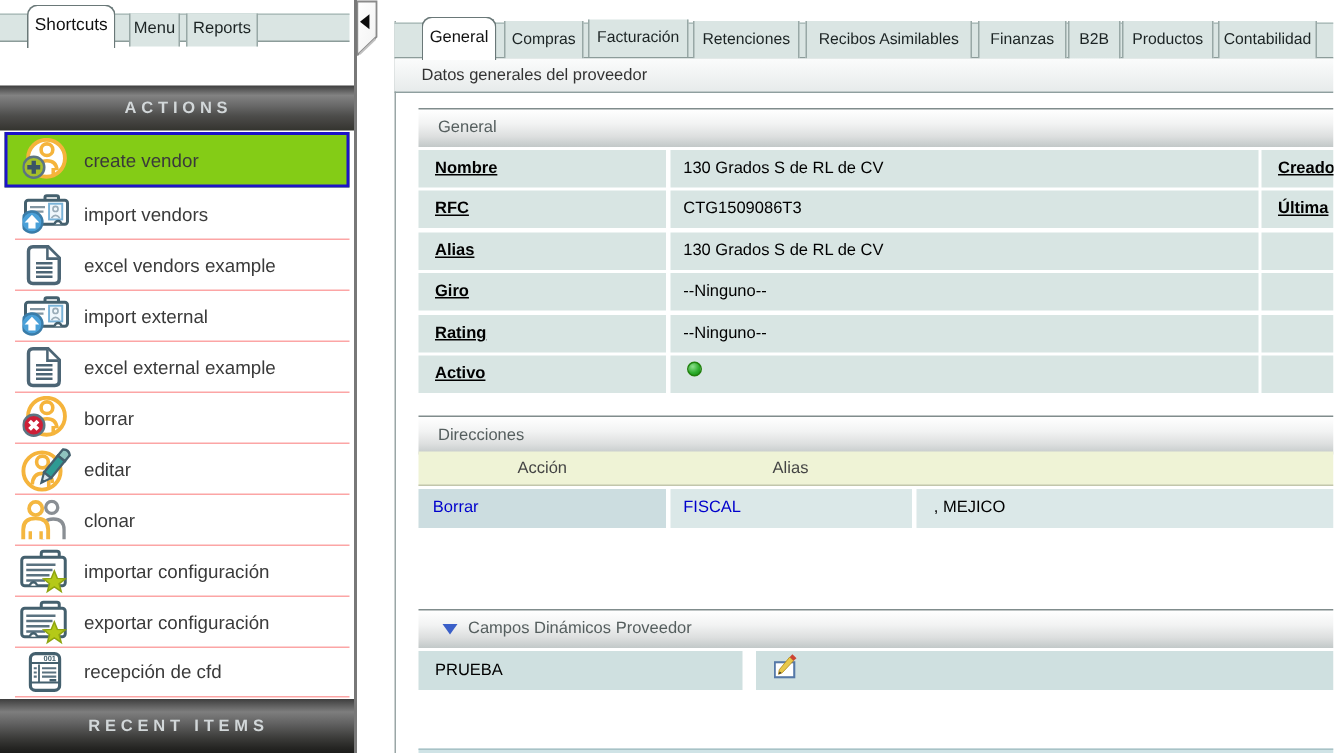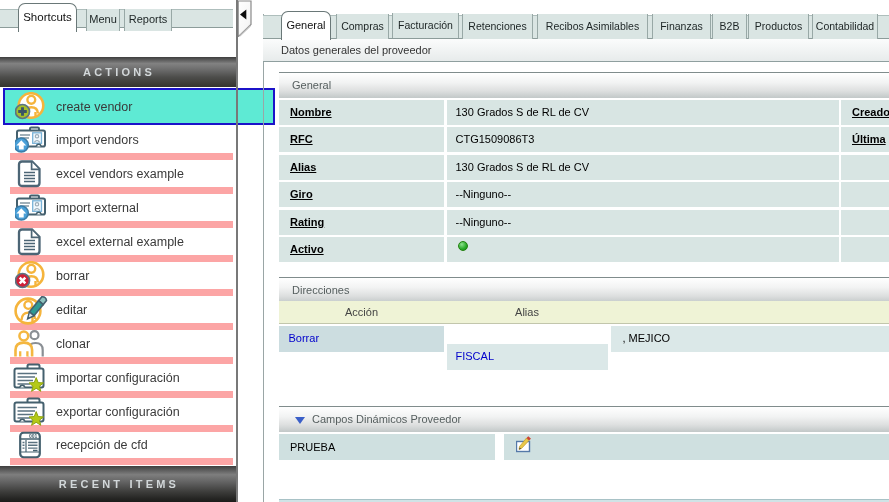--- a/index.html
+++ b/index.html
@@ -14,21 +14,21 @@
   font-size:11px; color:#1c2424; text-align:center; }
 .atab { position:absolute; background:#fff; border:1px solid #6a7878; border-bottom:none;
   border-radius:7px 7px 0 0; text-align:center; font-size:11px; color:#111; z-index:5; }
 
 
 .darkbar { position:absolute; left:0; width:238px; height:26px;
   background:linear-gradient(180deg,#3e3e3e 0%,#828282 22%,#6c6c6c 42%,#4c4c4a 68%,#403f3c 85%,#34342f 100%);
   color:#d2d7d9; font-size:11px; font-weight:bold; letter-spacing:3.2px; text-align:center; }
 
 
-.sitem { position:absolute; left:10px; width:223px; height:34px; border-bottom:7px solid #fca5a5; }
+.sitem { position:absolute; left:10px; width:223px; height:34px; border-bottom:1px solid #fca5a5; }
 .sitem .txt { position:absolute; left:46px; top:50%; transform:translateY(-50%); font-size:12.5px; color:#3a3a3a; }
 .sitem svg { position:absolute; left:3px; top:50%; transform:translateY(-50%); }
 
 
 .band { position:absolute; left:279px; width:610px; height:26px;
   border-top:1px solid #808c8c;
   background:linear-gradient(180deg,#ffffff 0%,#f2f3f3 38%,#dddfdf 72%,#c2c8c8 100%);
   font-size:11px; color:#555e5e; line-height:25px; padding-left:13px; }
 
 
@@ -42,21 +42,21 @@
 <body>
 <div id="page">
 
   <div class="abs tabbar" style="left:0; top:9px; width:233px; height:19px;"></div>
   <div class="itab" style="left:86px; top:9px; width:34px; height:22px; line-height:21px;">Menu</div>
   <div class="itab" style="left:124px; top:9px; width:48px; height:22px; line-height:21px;">Reports</div>
   <div class="atab" style="left:18px; top:3px; width:59px; height:29px; line-height:26px; font-size:11.5px;">Shortcuts</div>
 
   <div class="darkbar" style="top:56.5px; height:30.5px; line-height:30.5px;">ACTIONS</div>
 
-  <div class="abs" style="left:3px; top:88px; width:272px; height:37px; border:2.7px solid #1c13c9; background:#5eead4;">
+  <div class="abs" style="left:3px; top:88px; width:230px; height:37px; border:2.7px solid #1c13c9; background:#84cc16;">
     <svg width="32" height="30" viewBox="0 0 32 30" style="position:absolute; left:10px; top:2.3px;">
       <circle cx="16" cy="13.5" r="12.3" fill="#fff" stroke="#f5b43c" stroke-width="2.6"></circle>
       <circle cx="16.3" cy="7.8" r="3.9" fill="#fff" stroke="#f5b43c" stroke-width="2.4"></circle>
       <path d="M9.5 22.5 Q10 15.2 16.3 15.2 Q22.5 15.2 23 21.5" fill="none" stroke="#f5b43c" stroke-width="2.4"></path>
       <path d="M20.5 20 L20.5 25.5" stroke="#f5b43c" stroke-width="2.4" fill="none"></path>
       <circle cx="7.5" cy="19.5" r="7" fill="#a6bf2a" stroke="#5c7482" stroke-width="1.7"></circle>
       <path d="M3.2 19.5 H11.8 M7.5 15.2 V23.8" stroke="#3b5366" stroke-width="2.9" fill="none"></path>
     </svg>
     <div style="position:absolute; left:51px; top:50%; transform:translateY(-50%); font-size:12.5px; color:#3a3a3a;">create vendor</div>
   </div>
@@ -237,21 +237,21 @@
       background:radial-gradient(circle at 35% 30%, #8ee08e, #2fae2f 55%, #0f870f); border:1px solid #20810d;"></span>
   </div>
   <div class="cell gen" style="left:841px; top:237px; width:48px;"></div>
 
   <div class="band" style="top:276.5px;">Direcciones</div>
   <div class="abs" style="left:279px; top:301px; width:610px; height:22.5px; background:#eff3d6; border-bottom:1px solid #c2c6ac;"></div>
   <div class="abs" style="left:279px; top:301px; width:165px; text-align:center; font-size:11px; color:#444; line-height:22px;">Acción</div>
   <div class="abs" style="left:446.5px; top:301px; width:161px; text-align:center; font-size:11px; color:#444; line-height:22px;">Alias</div>
 
   <div class="cell" style="left:279px; top:326px; width:164.5px; height:25.5px; background:#ccdde0; padding-left:9.5px; line-height:25.5px;"><a class="lnk" href="#">Borrar</a></div>
-  <div class="cell" style="left:446.5px; top:344px; width:161px; height:25.5px; background:#dbe8e8; padding-left:9px; line-height:25.5px;"><a class="lnk" href="#">FISCAL</a></div>
+  <div class="cell" style="left:446.5px; top:326px; width:161px; height:25.5px; background:#dbe8e8; padding-left:9px; line-height:25.5px;"><a class="lnk" href="#">FISCAL</a></div>
   <div class="cell" style="left:611px; top:326px; width:278px; height:25.5px; background:#dbe8e8; padding-left:11.5px; line-height:25.5px;">, MEJICO</div>
 
   <div class="band" style="top:406px;">
     <span style="display:inline-block; width:0; height:0; border-left:5px solid transparent; border-right:5px solid transparent;
       border-top:7px solid #3a5fc8; margin-right:7px; vertical-align:-1px; margin-left:3px;"></span>Campos Dinámicos Proveedor</div>
   <div class="cell" style="left:279px; top:434px; width:216px; height:26px; background:#cfe0e0; padding-left:11px; line-height:26px;">PRUEBA</div>
   <div class="cell" style="left:503.5px; top:434px; width:385.5px; height:26px; background:#cfe0e0;">
     <svg width="16" height="17" viewBox="0 0 16 17" style="position:absolute; left:12px; top:1.5px;">
       <rect x="0.5" y="5.5" width="13" height="10" fill="#fff" stroke="#5579a8" stroke-width="1.4"></rect>
       <polygon points="3,13.5 5.5,12.5 13,4.5 10.5,2 3.5,10.5" fill="#e8c84a" stroke="#b89020" stroke-width="0.6"></polygon>

